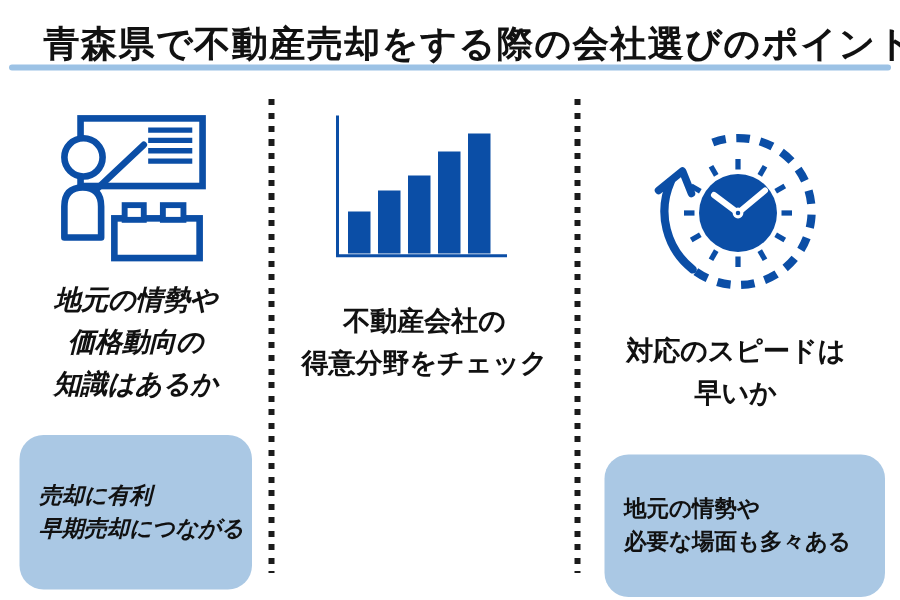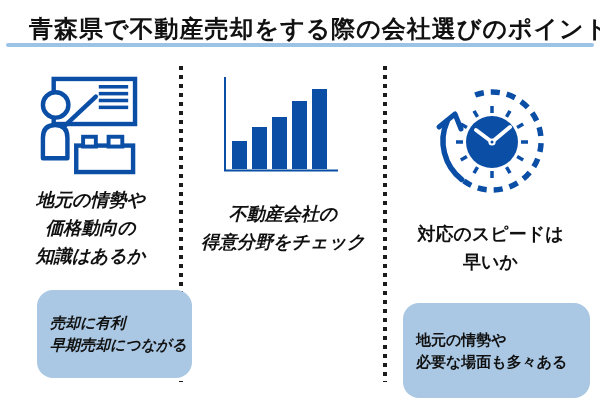--- a/index.html
+++ b/index.html
@@ -16,37 +16,37 @@
     background:#9cc2e5;border-radius:2px;
   }
   .divider{
     position:absolute;top:66px;height:316px;width:4px;
     background:repeating-linear-gradient(to bottom,#1b1b1b 0 4px,transparent 4px 9px);
   }
   .d1{left:179px;}
   .d2{left:383px;}
   .col{position:absolute;top:0;height:400px;}
   .col1{left:0;width:181px;font-style:italic;}
-  .col2{left:183px;width:200px;font-style:italic;}
+  .col2{left:183px;width:200px;}
   .col3{left:388px;width:205px;margin-top:20px;}
   .icon{position:absolute;}
   .i1{left:39px;top:76px;width:98px;height:98px;}
   .i2{left:39px;top:75px;width:118px;height:98px;}
   .i3{left:46px;top:68px;width:112px;height:108px;}
   .icon svg{width:100%;height:100%;overflow:visible;display:block;}
   .heading{
     position:absolute;left:0;right:0;top:180px;height:96px;margin:0;
     display:flex;align-items:center;justify-content:center;text-align:center;
     font-size:18px;font-weight:800;line-height:28px;white-space:pre-line;color:#111;
   }
   .note{
     position:absolute;background:#aac8e4;border-radius:16px;
     display:flex;align-items:center;
   }
-  .n1{left:13px;top:290px;width:155px;height:88px;margin-left:24px;}
+  .n1{left:13px;top:290px;width:155px;height:103px;}
   .n2{left:5px;top:285px;width:185px;height:93px;}
   .n3{left:15px;top:283px;width:187px;height:95px;}
   .note p{
     margin:0;padding-left:13px;font-size:15px;font-weight:800;
     line-height:22px;white-space:pre-line;color:#111;
   }
 </style>
 </head>
 <body>
 

